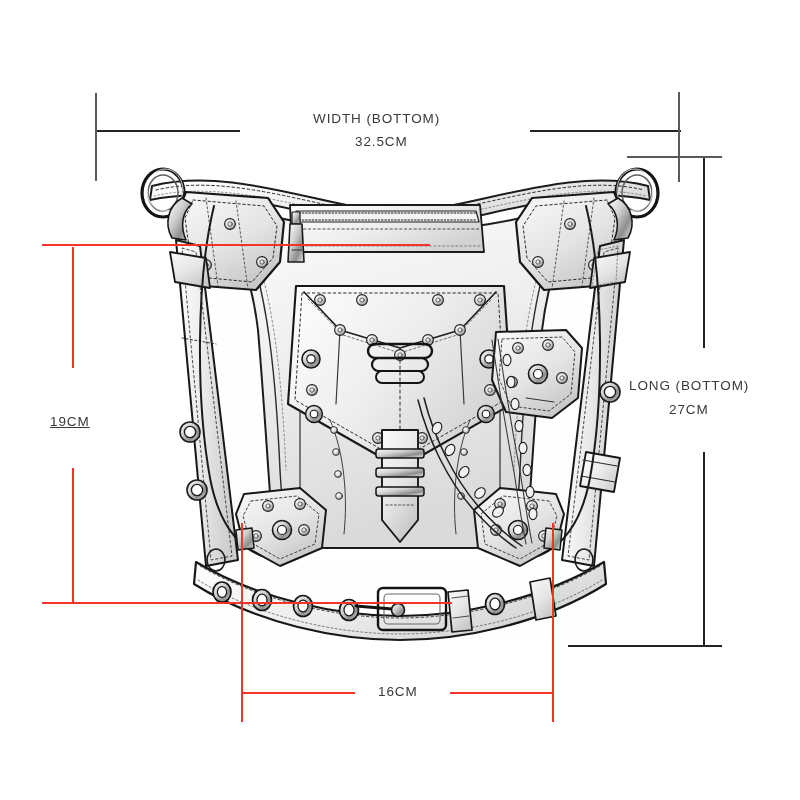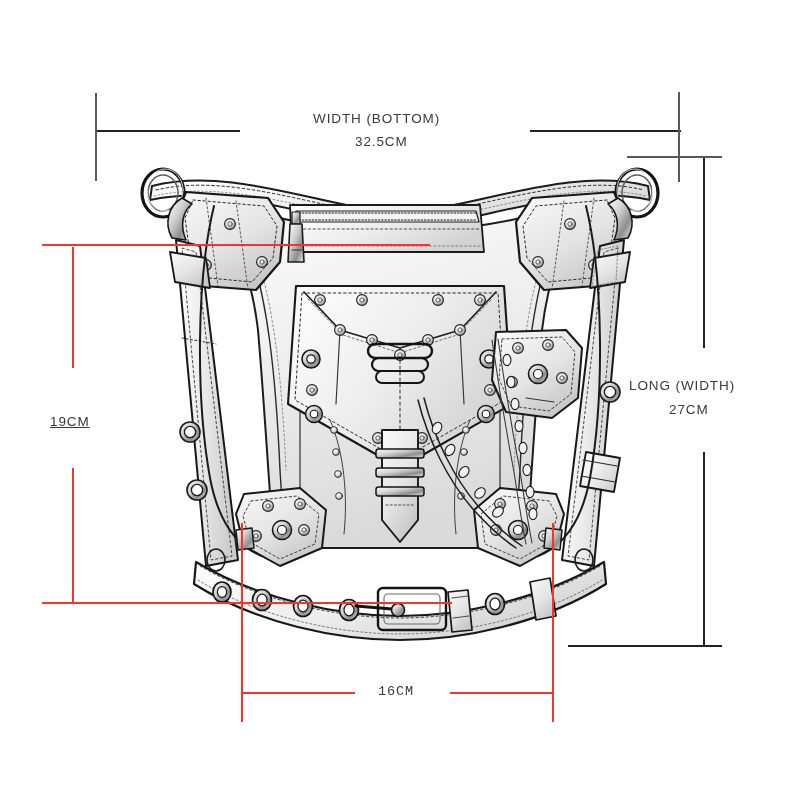--- a/index.html
+++ b/index.html
@@ -22,21 +22,21 @@
     font-size:13.5px;
     letter-spacing:0.9px;
     white-space:nowrap;
     font-family:"Liberation Sans","DejaVu Sans",sans-serif;
   }
   .lbl-width-title{left:313px;top:111px;}
   .lbl-width-value{left:355px;top:134px;text-align:right;}
   .lbl-long-title{left:629px;top:378px;}
   .lbl-long-value{left:669px;top:402px;text-align:right;}
   .lbl-height-value{left:50px;top:414px;text-decoration:underline;}
-  .lbl-bottom-value{left:378px;top:684px;font-family:Liberation Mono, monospace;}
+  .lbl-bottom-value{left:378px;top:684px;}
   .ovl{position:absolute;left:0;top:0;width:800px;height:800px;pointer-events:none;}
 </style>
 </head>
 <body>
 
 <div id="stage">
 
   <svg class="art" viewBox="0 0 800 800" xmlns="http://www.w3.org/2000/svg">
     <defs>
       <linearGradient id="leatherA" x1="0" y1="0" x2="0.3" y2="1">
@@ -365,18 +365,18 @@
       <line x1="243" y1="693" x2="355" y2="693" stroke="#f5352b" stroke-width="1.7"></line>
       <line x1="450" y1="693" x2="552" y2="693" stroke="#f5352b" stroke-width="1.7"></line>
 
       <line x1="242" y1="523" x2="242" y2="722" stroke="#f5352b" stroke-width="1.7"></line>
       <line x1="553" y1="523" x2="553" y2="722" stroke="#f5352b" stroke-width="1.7"></line>
     </g>
   </svg>
 
   <div class="dimlabel lbl-width-title">WIDTH  (BOTTOM)</div>
   <div class="dimlabel lbl-width-value">32.5CM</div>
-  <div class="dimlabel lbl-long-title">LONG  (WIDTH)</div>
+  <div class="dimlabel lbl-long-title">LONG  (BOTTOM)</div>
   <div class="dimlabel lbl-long-value">27CM</div>
   <div class="dimlabel lbl-height-value">19CM</div>
   <div class="dimlabel lbl-bottom-value">16CM</div>
 
 </div>
 
 </body></html>

